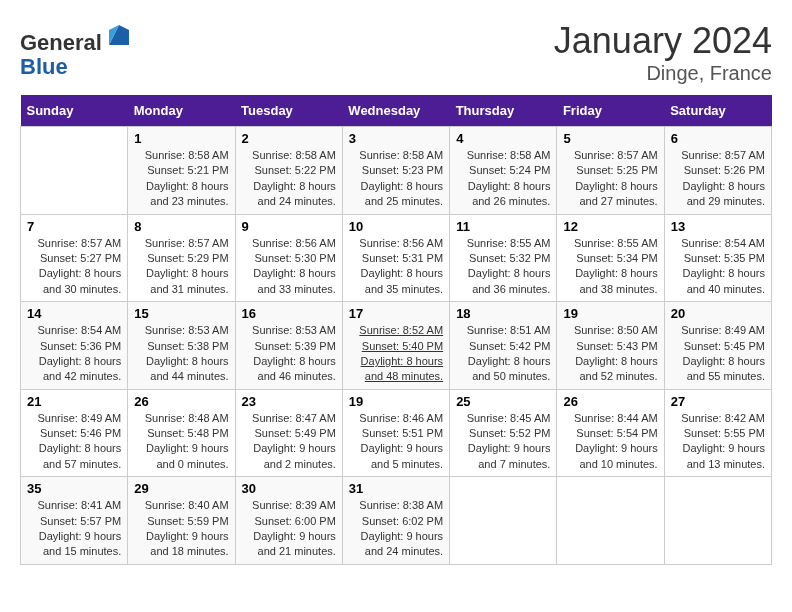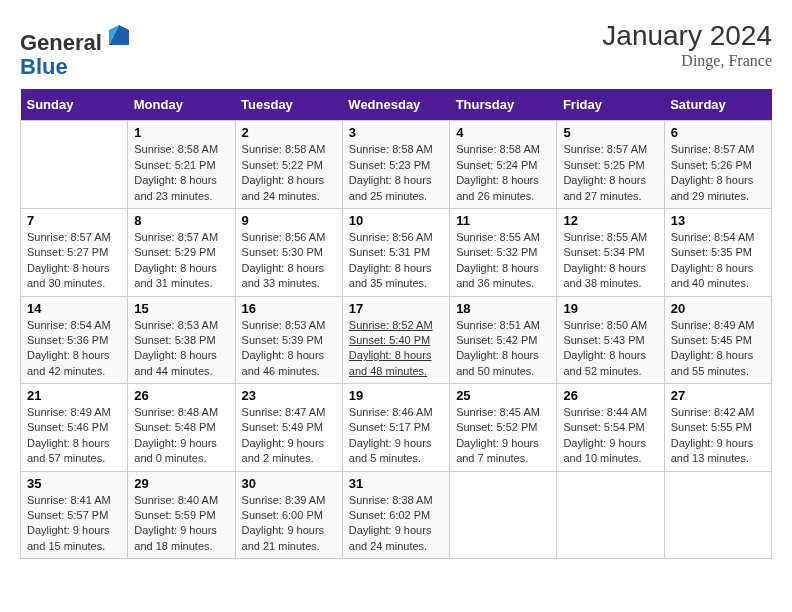--- a/index.html
+++ b/index.html
@@ -30,28 +30,27 @@
     .logo-blue { color: #1a5fa8; }
     .logo-icon {
       width: 30px;
       height: 30px;
       margin-left: 2px;
     }
     .title-block {
       text-align: right;
     }
     .month-title {
-      font-size: 28px;
+      font-size: 36px;
       color: #333;
       font-weight: normal;
     }
     .location {
-      font-size: 16px;
+      font-size: 20px;
       color: #555;
-      font-family: Liberation Serif, serif;
     }
     table {
       width: 100%;
       border-collapse: collapse;
       font-size: 11px;
     }
     thead tr th {
       background-color: #4c1d95;
       color: #fff;
       padding: 8px 6px;
@@ -73,20 +72,21 @@
       background-color: #fff;
     }
     .day-num {
       font-weight: bold;
       font-size: 13px;
       margin-bottom: 2px;
     }
     .day-info {
       color: #333;
       line-height: 1.4;
+      text-align: right;
     }
     .empty-cell {
       background: #fff !important;
     }
   </style>
 </head>
 <body>
 
 <div class="header">
   <div class="logo">
@@ -284,21 +284,21 @@
         <td>
           <div class="day-num">23</div>
           <div class="day-info" style="white-space: pre-line;">Sunrise: 8:47 AM
 Sunset: 5:49 PM
 Daylight: 9 hours
 and 2 minutes.</div>
         </td>
         <td>
           <div class="day-num">19</div>
           <div class="day-info" style="white-space: pre-line;">Sunrise: 8:46 AM
-Sunset: 5:17 PM
+Sunset: 5:51 PM
 Daylight: 9 hours
 and 5 minutes.</div>
         </td>
         <td>
           <div class="day-num">25</div>
           <div class="day-info" style="white-space: pre-line;">Sunrise: 8:45 AM
 Sunset: 5:52 PM
 Daylight: 9 hours
 and 7 minutes.</div>
         </td>

